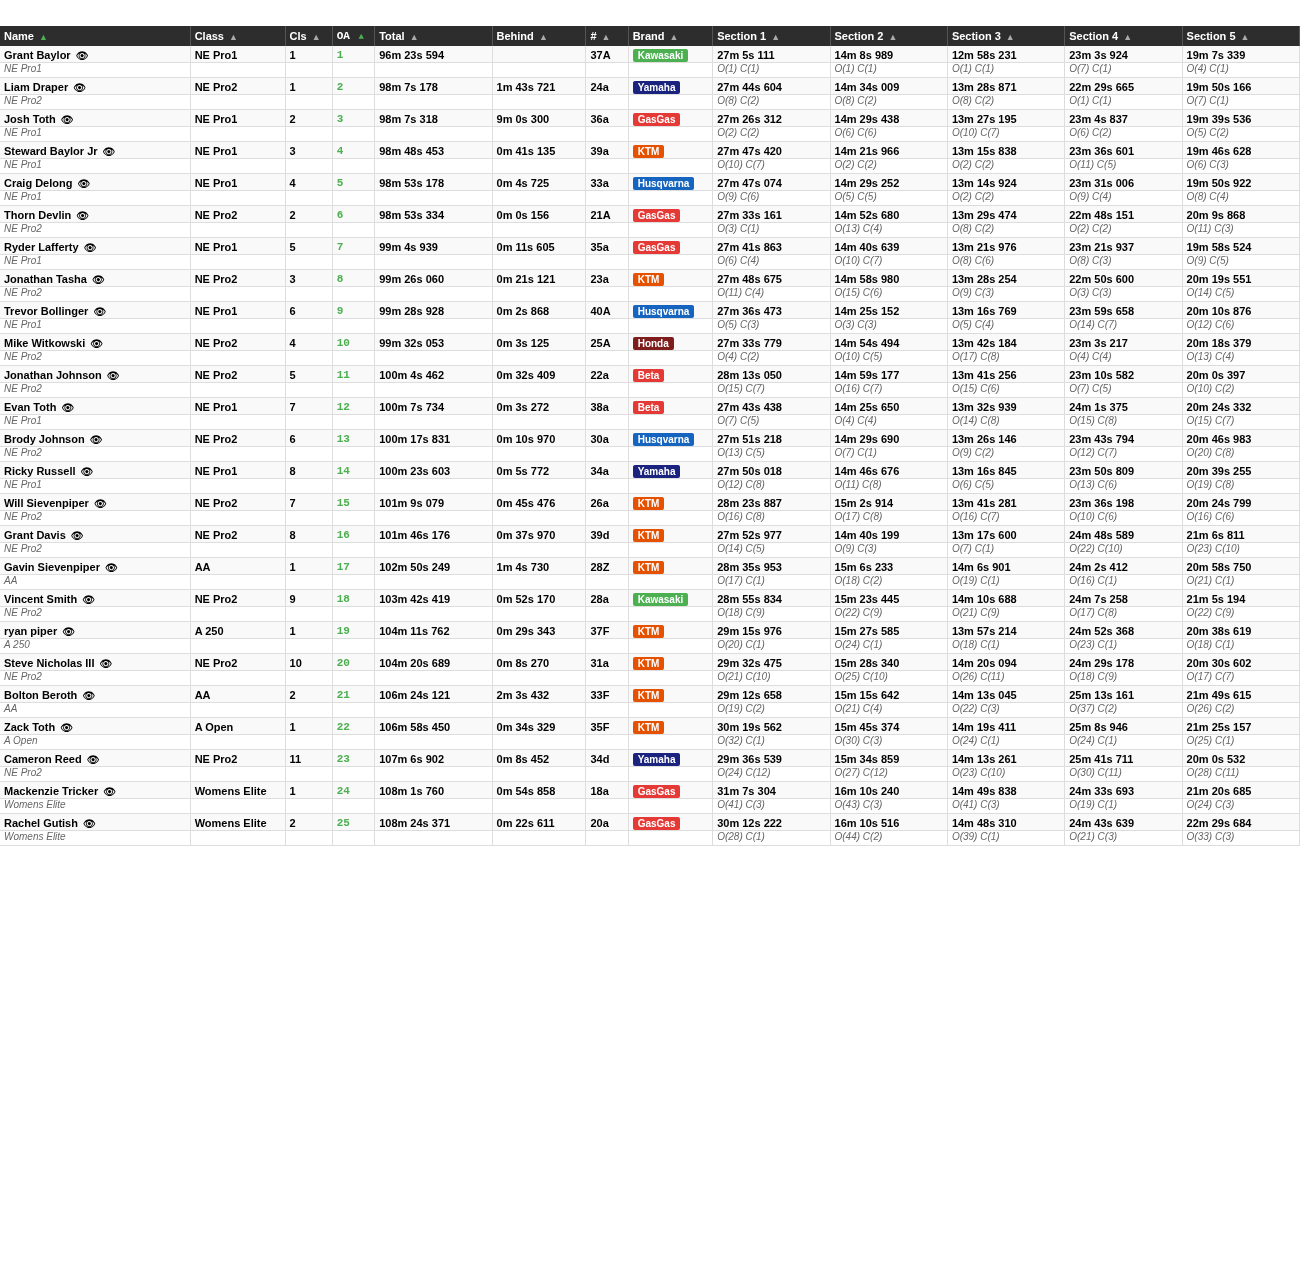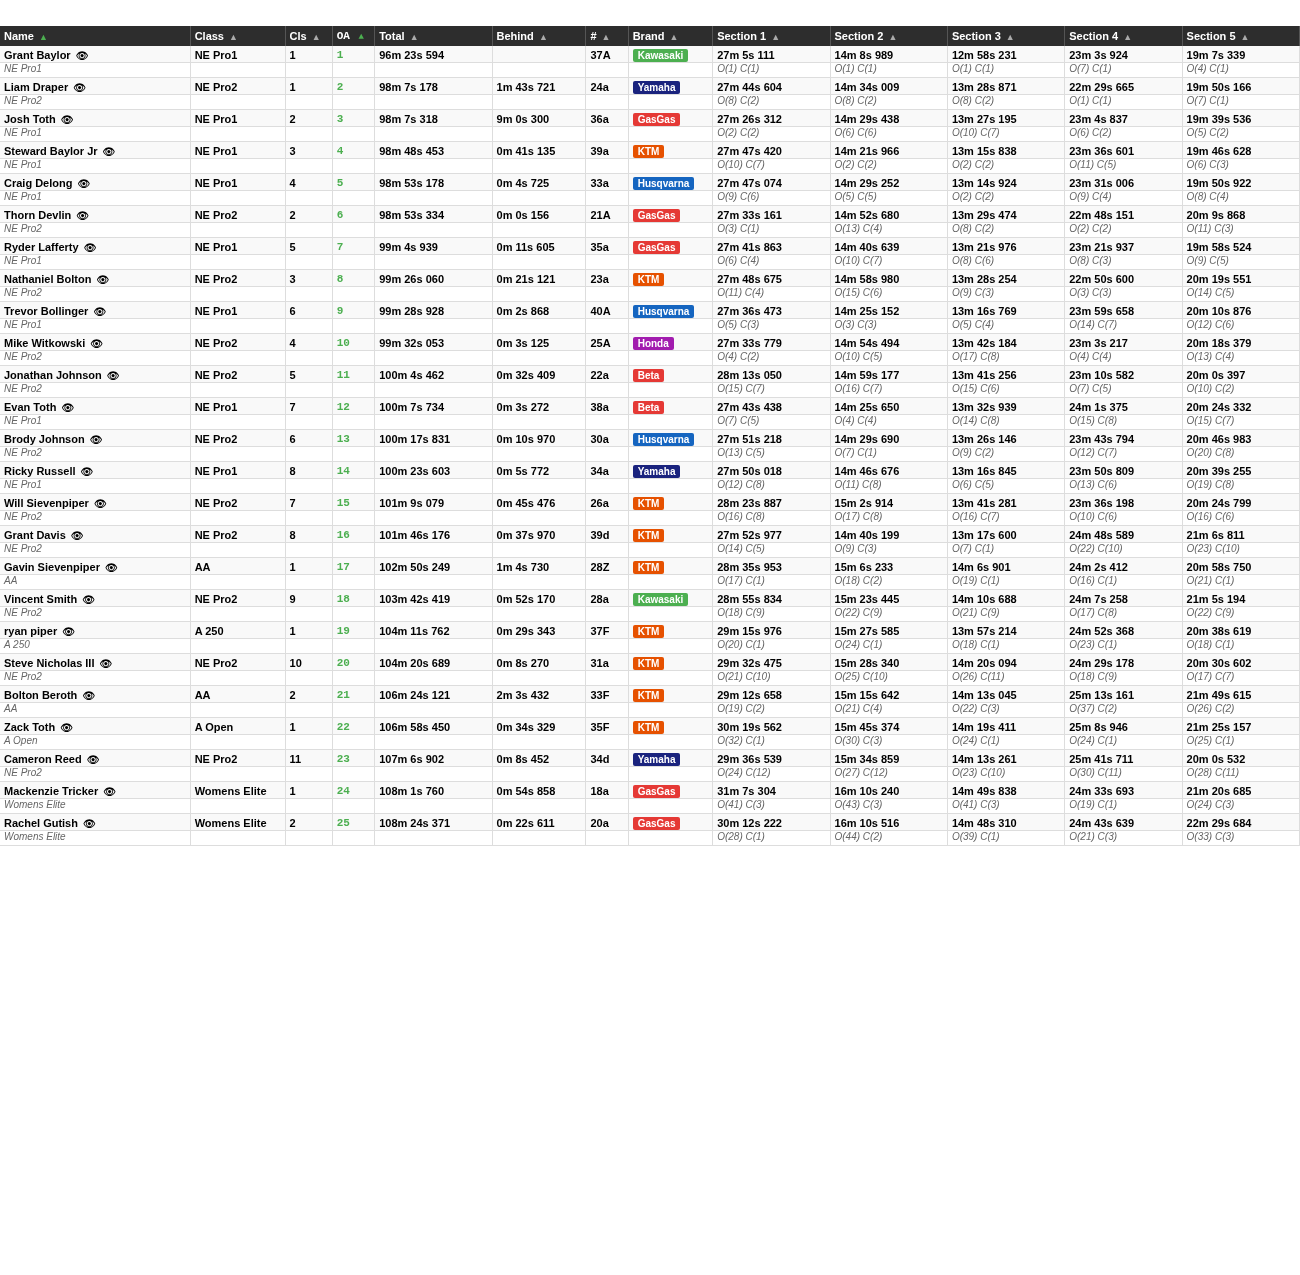--- a/index.html
+++ b/index.html
@@ -378,21 +378,21 @@
     <td class="col-hash"></td>
     <td class="col-brand"></td>
     <td class="col-s1">O(6) C(4)</td>
     <td class="col-s2">O(10) C(7)</td>
     <td class="col-s3">O(8) C(6)</td>
     <td class="col-s4">O(8) C(3)</td>
     <td class="col-s5">O(9) C(5)</td>
   </tr>
         <tr class="main-row">
     <td class="col-name name-cell">
-      <span>Nathaniel Bolton</span>
+      <span>Jonathan Tasha</span>
       <span class="eye-icon">👁</span>
     </td>
     <td class="col-class">NE Pro2</td>
     <td class="col-cls">3</td>
     <td class="col-oa"><span class="oa-up">8</span></td>
     <td class="col-total">99m 26s 060</td>
     <td class="col-behind">0m 21s 121</td>
     <td class="col-hash">23a</td>
     <td class="col-brand">
       <span class="brand-badge" style="background:#e65100">KTM</span>
@@ -458,21 +458,21 @@
       <span>Mike Witkowski</span>
       <span class="eye-icon">👁</span>
     </td>
     <td class="col-class">NE Pro2</td>
     <td class="col-cls">4</td>
     <td class="col-oa"><span class="oa-up">10</span></td>
     <td class="col-total">99m 32s 053</td>
     <td class="col-behind">0m 3s 125</td>
     <td class="col-hash">25A</td>
     <td class="col-brand">
-      <span class="brand-badge" style="background:#a21caf">Honda</span>
+      <span class="brand-badge" style="background:#7f1d1d">Honda</span>
     </td>
     <td class="col-s1">27m 33s 779</td>
     <td class="col-s2">14m 54s 494</td>
     <td class="col-s3">13m 42s 184</td>
     <td class="col-s4">23m 3s 217</td>
     <td class="col-s5">20m 18s 379</td>
   </tr>
         <tr class="sub-row">
     <td class="col-name">NE Pro2</td>
     <td class="col-class"></td>

